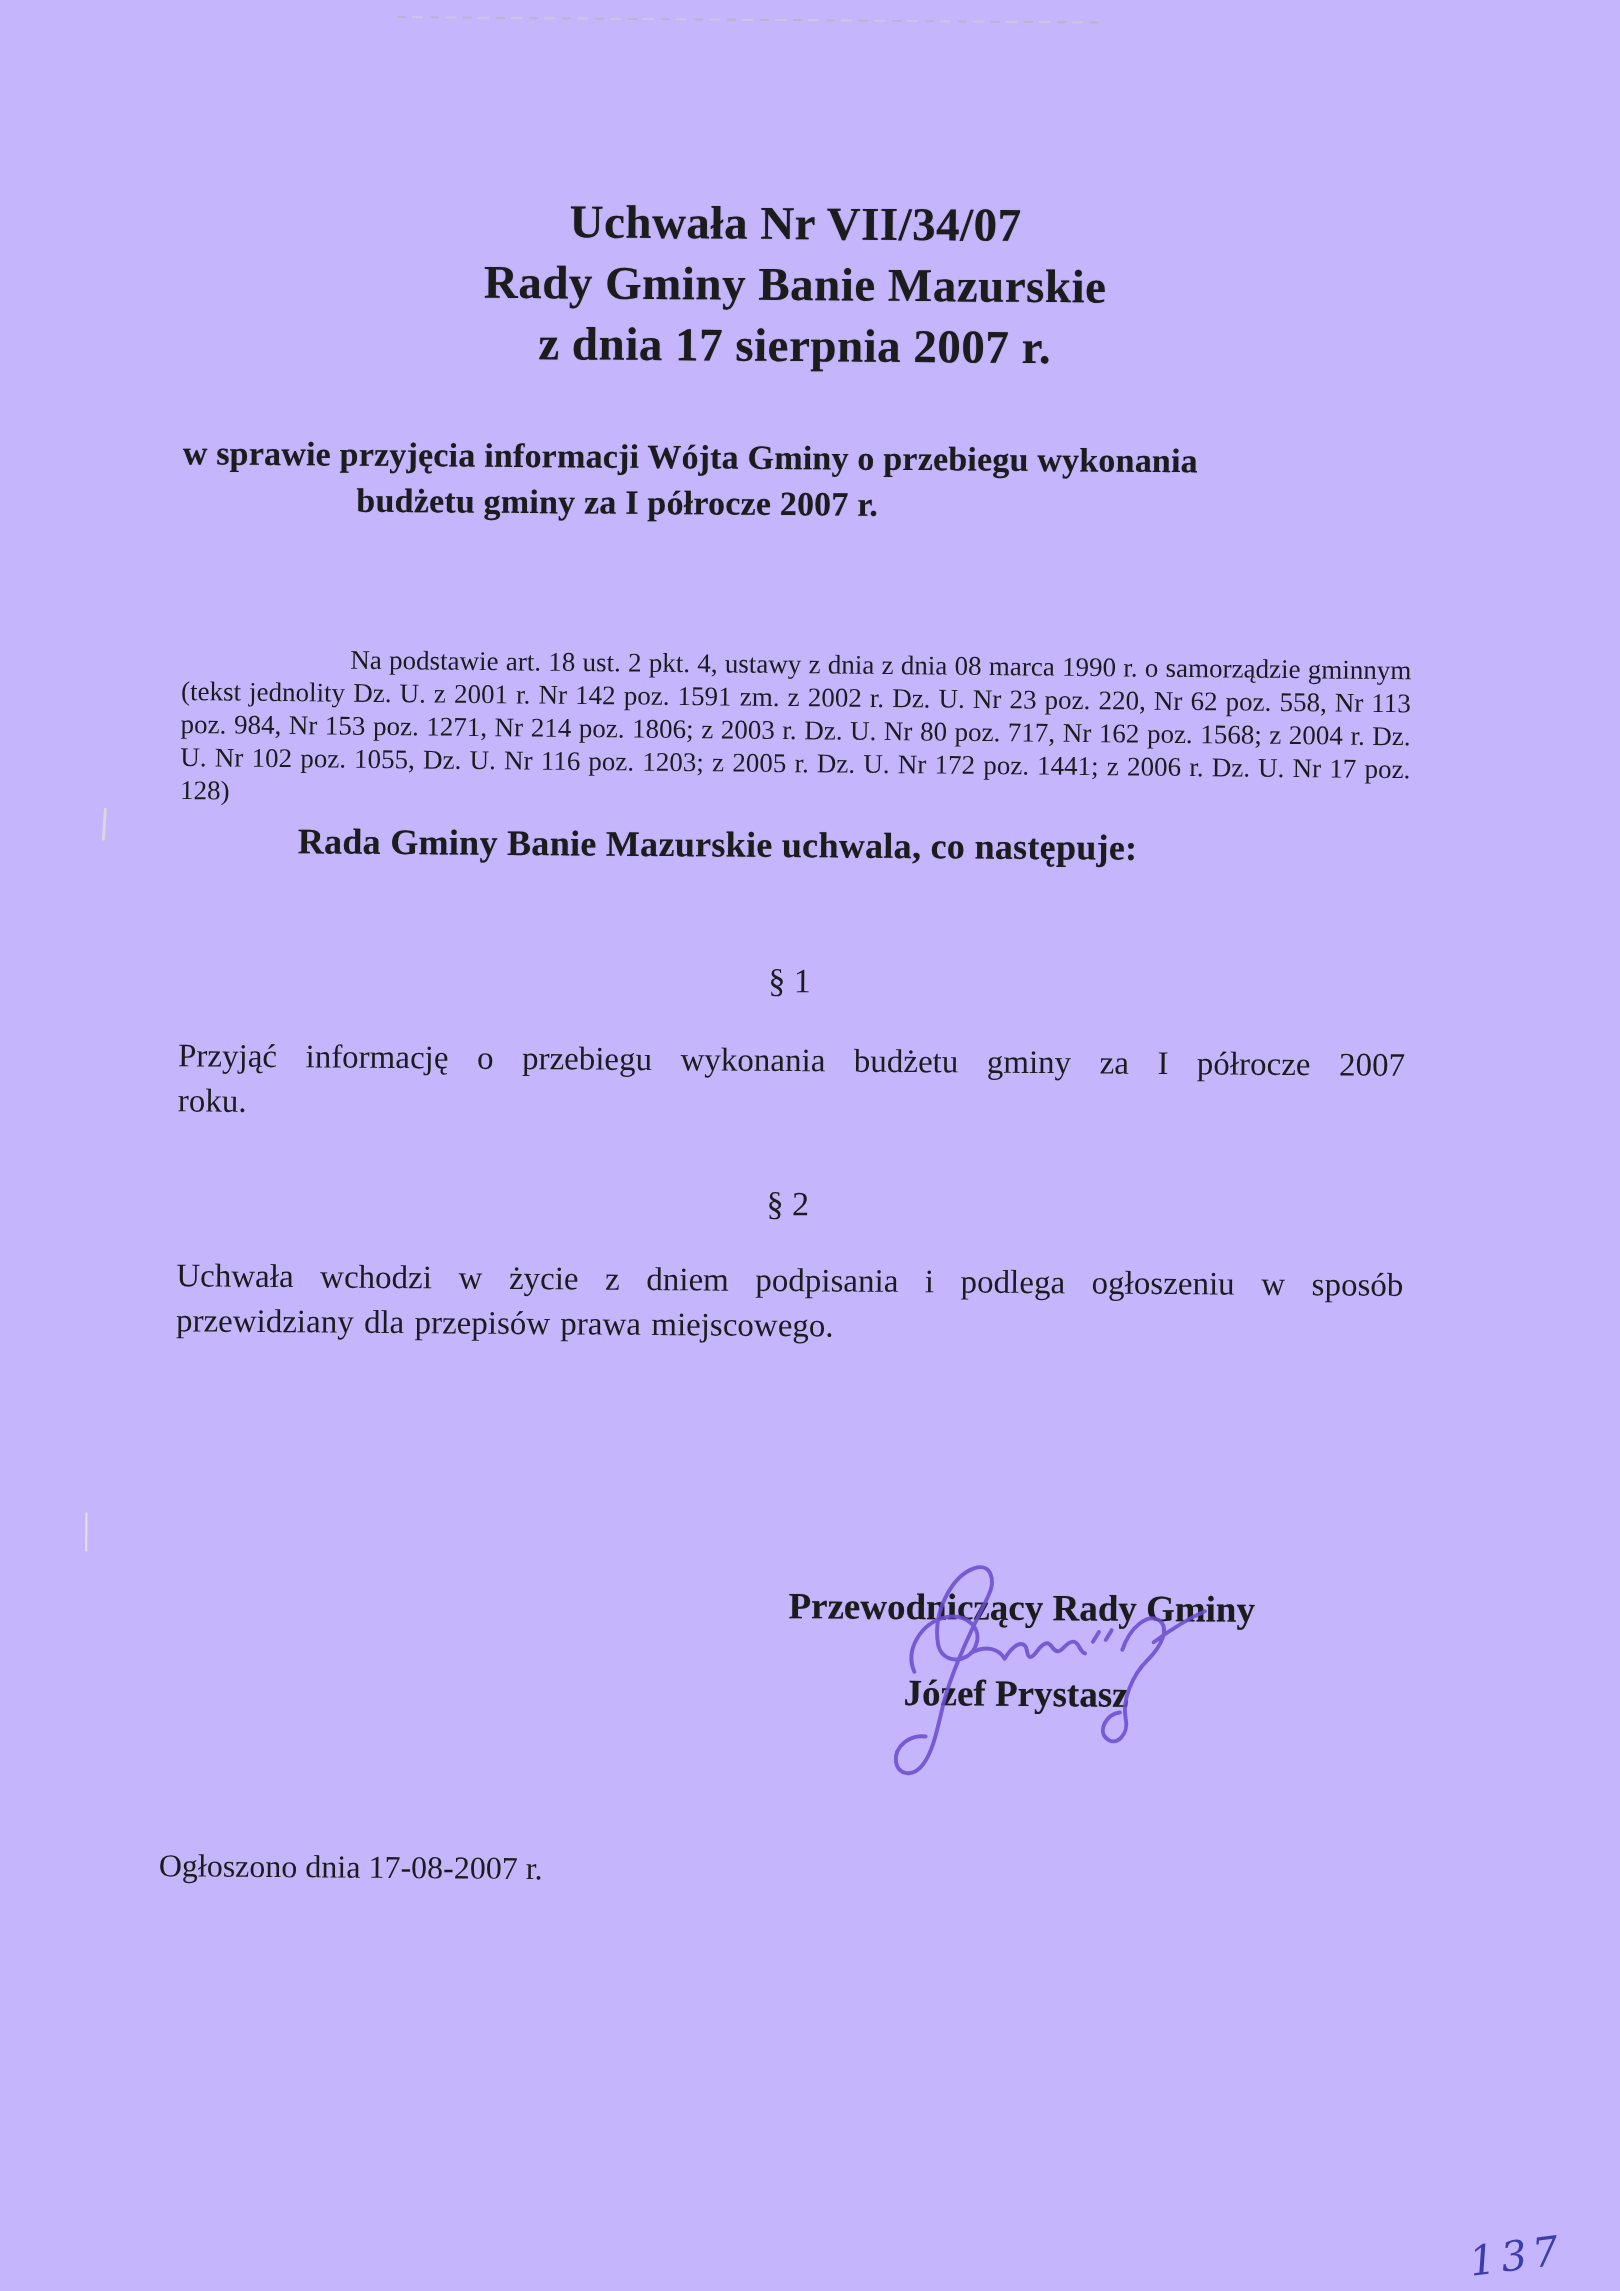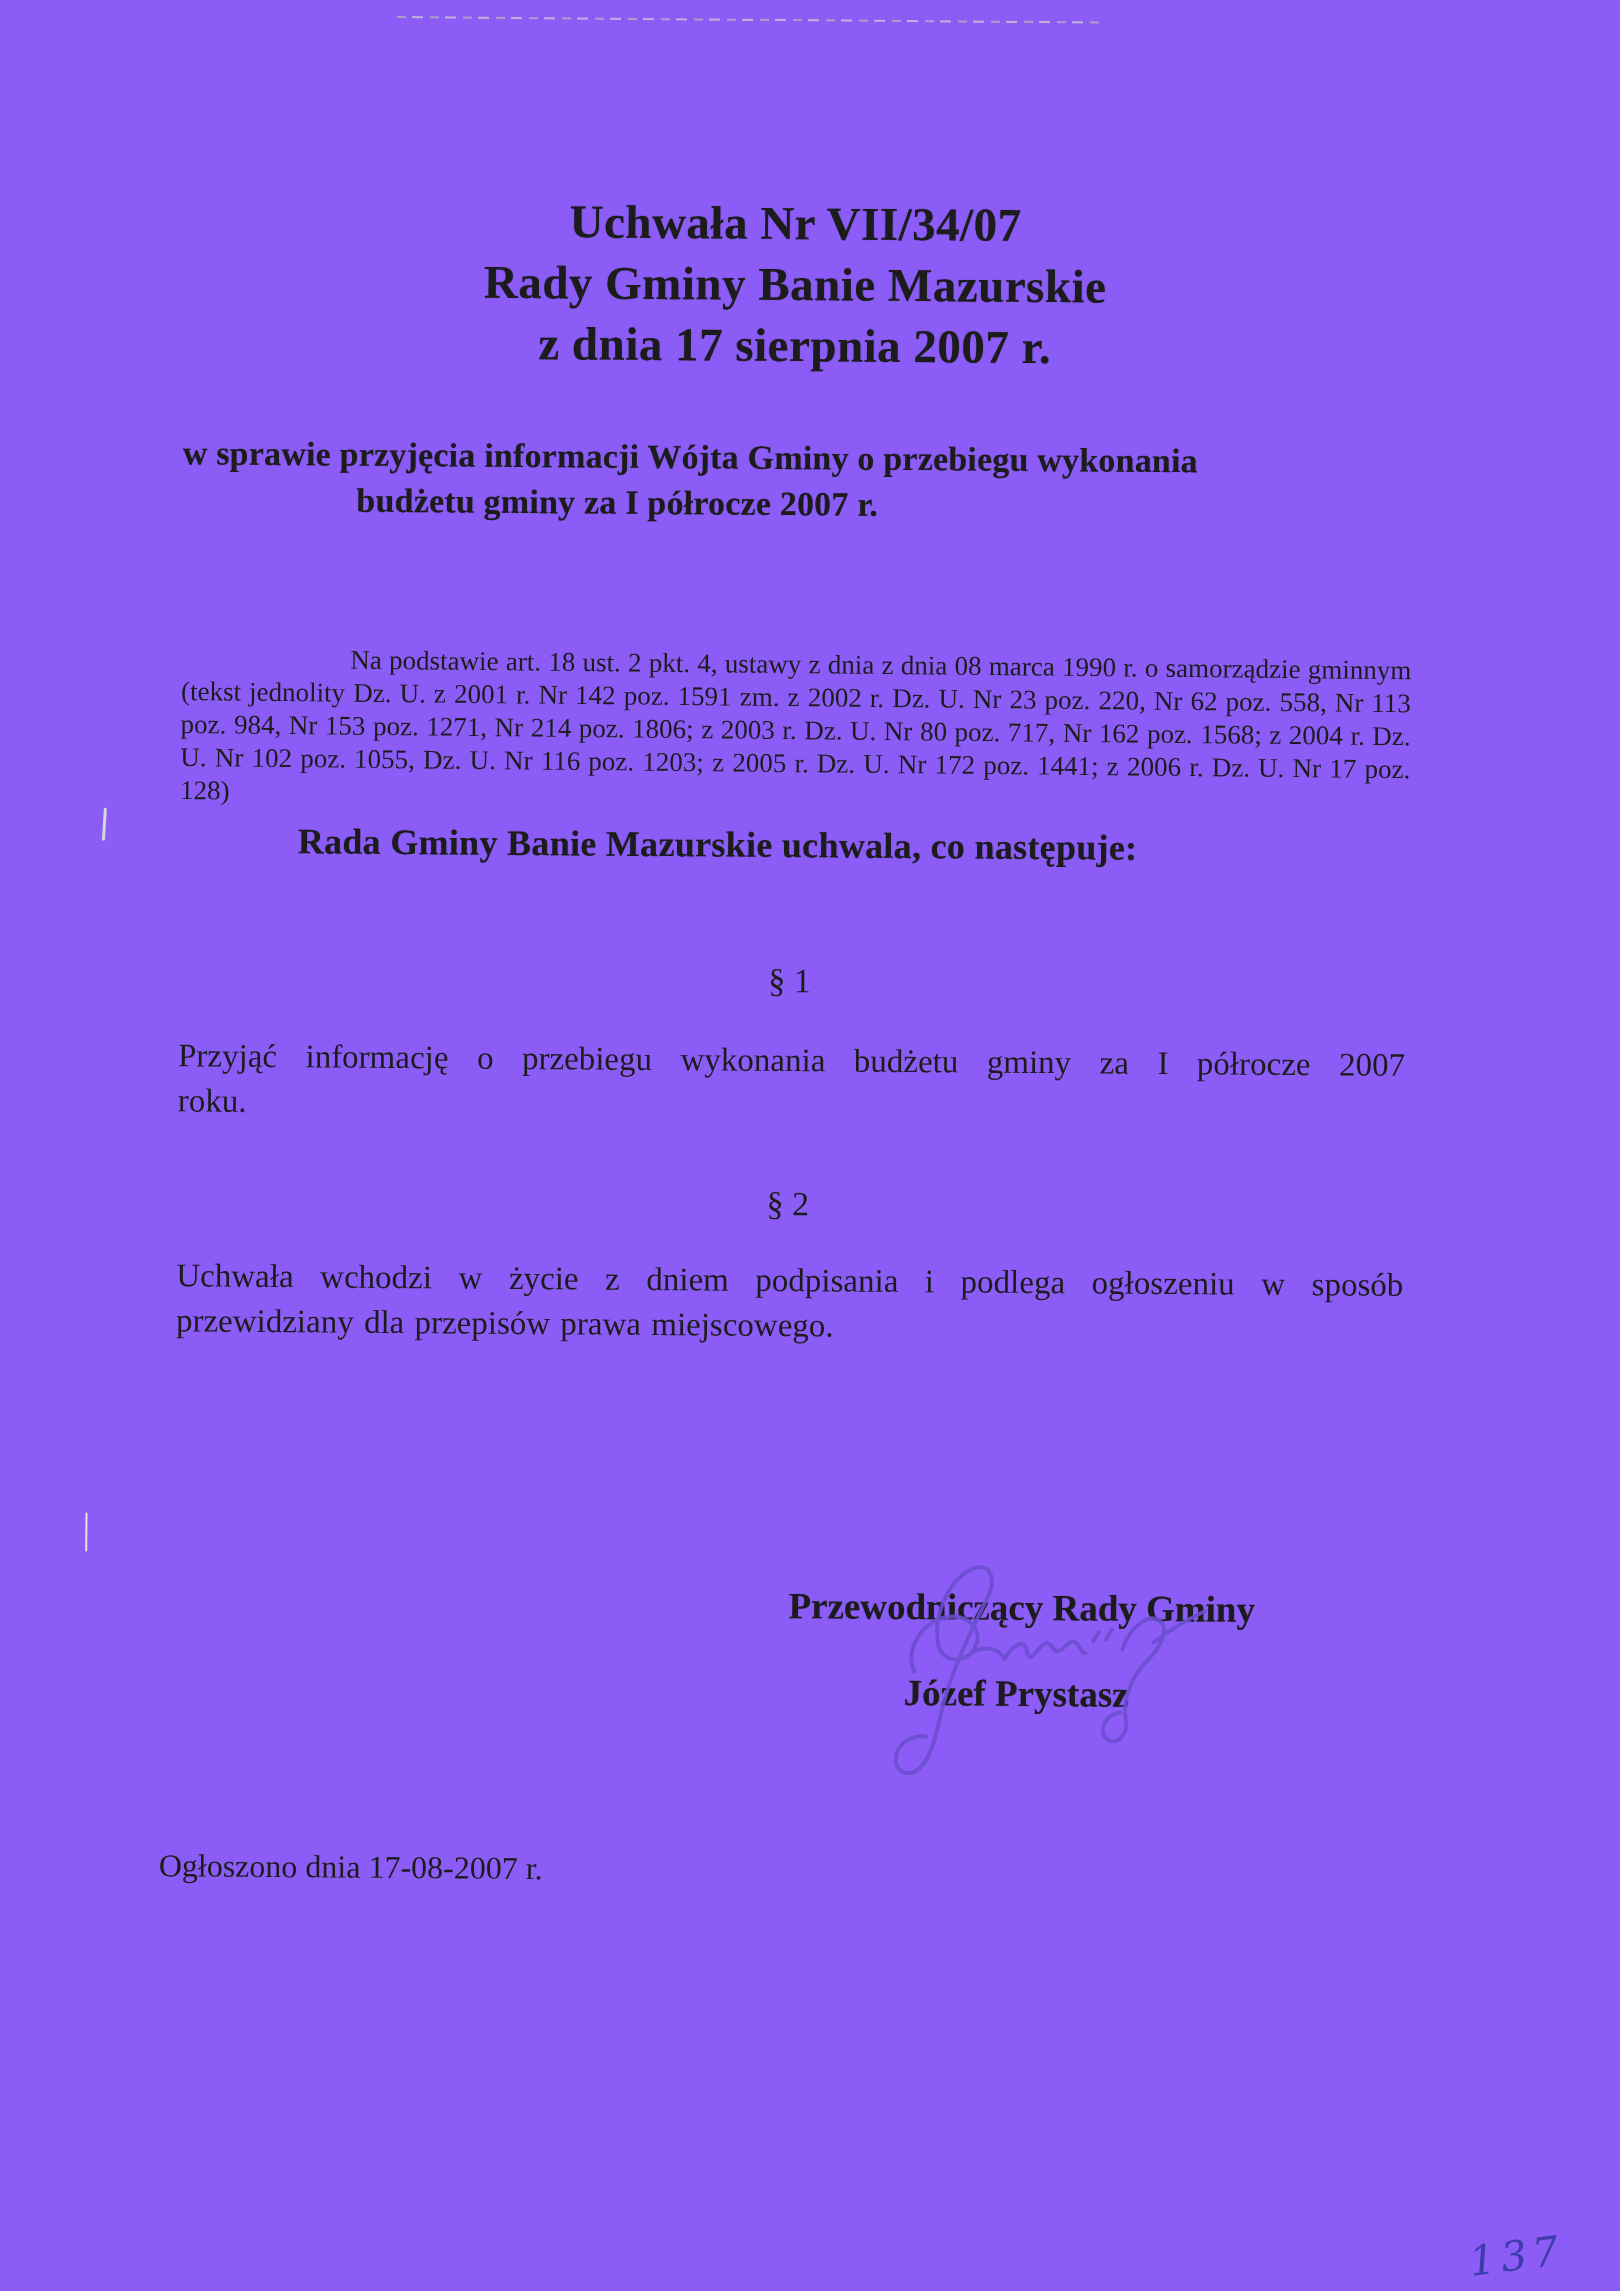--- a/index.html
+++ b/index.html
@@ -11,21 +11,21 @@
     width: 1620px;
     height: 2292px;
     position: relative;
     overflow: hidden;
     font-family: "Liberation Serif", "DejaVu Serif", serif;
     color: #1c1c1c;
   }
   .page {
     position: absolute;
     inset: 0;
-    background: #8b5cf6;
+    background: #c4b5fd;
   }
   
   .scan {
     position: absolute;
     inset: 0;
     transform: rotate(0.45deg);
     transform-origin: 40% 30%;
   }
   .abs { position: absolute; }
 

